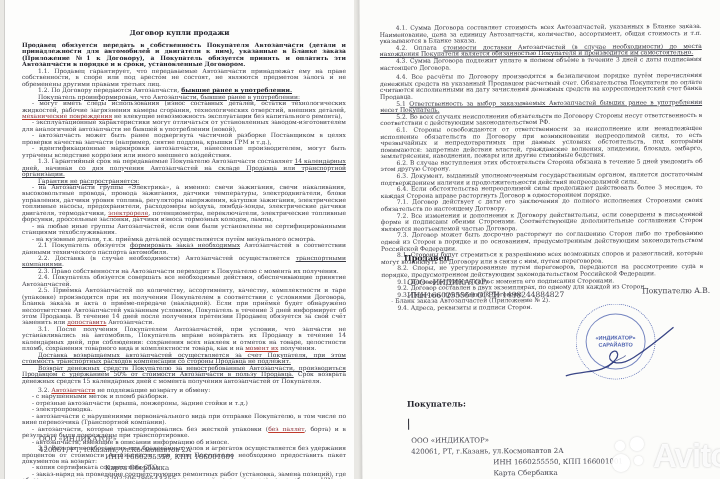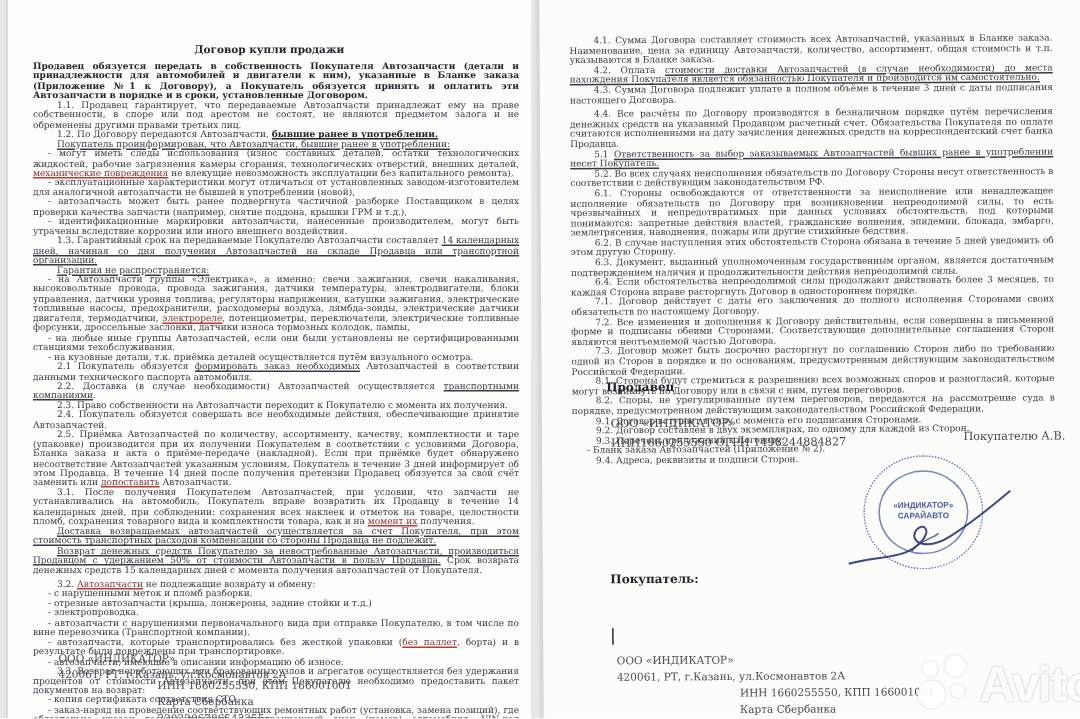--- a/index.html
+++ b/index.html
@@ -29,21 +29,21 @@
   .signatory{position:absolute;font-size:7.5px;color:#44444e;}
   .stamp{position:absolute;left:214px;top:310px;width:78px;height:74px;border-radius:50%;
          border:1.6px dotted rgba(74,95,174,0.85);display:flex;align-items:center;justify-content:center;}
   .stamp-ring{width:58px;height:54px;border-radius:50%;border:1px solid rgba(74,95,174,0.75);
               display:flex;flex-direction:column;align-items:center;justify-content:center;
               font-family:"Liberation Sans",sans-serif;font-size:5.5px;font-weight:bold;
               color:#4a5fae;text-align:center;line-height:7px;}
   .sig-svg{position:absolute;left:200px;top:322px;}
   .cursor{position:absolute;width:1px;height:11px;background:#2a2a33;}
   .buyer-cursor{left:46px;top:424px;}
-  .buyer-heading{left:45px;top:386px;text-align:center;}
+  .buyer-heading{left:45px;top:404px;text-align:center;}
   .seller-heading{left:43px;top:258px;}
   .buyer-block{left:49px;top:441px;}
   .buyer-col2{margin-left:82px;}
   .left-footer{left:34px;top:450px;}
   .left-footer .fcol2{margin-left:66px;margin-top:-4px;}
   .watermark{position:absolute;left:612px;top:437px;display:flex;align-items:center;
              color:rgba(255,255,255,0.92);text-shadow:0 0 2px rgba(80,80,90,0.35);}
   .wm-logo{position:relative;width:38px;height:38px;display:inline-block;}
   .wm-logo i{position:absolute;background:rgba(255,255,255,0.92);border-radius:50%;
              box-shadow:0 0 2px rgba(80,80,90,0.25);}

